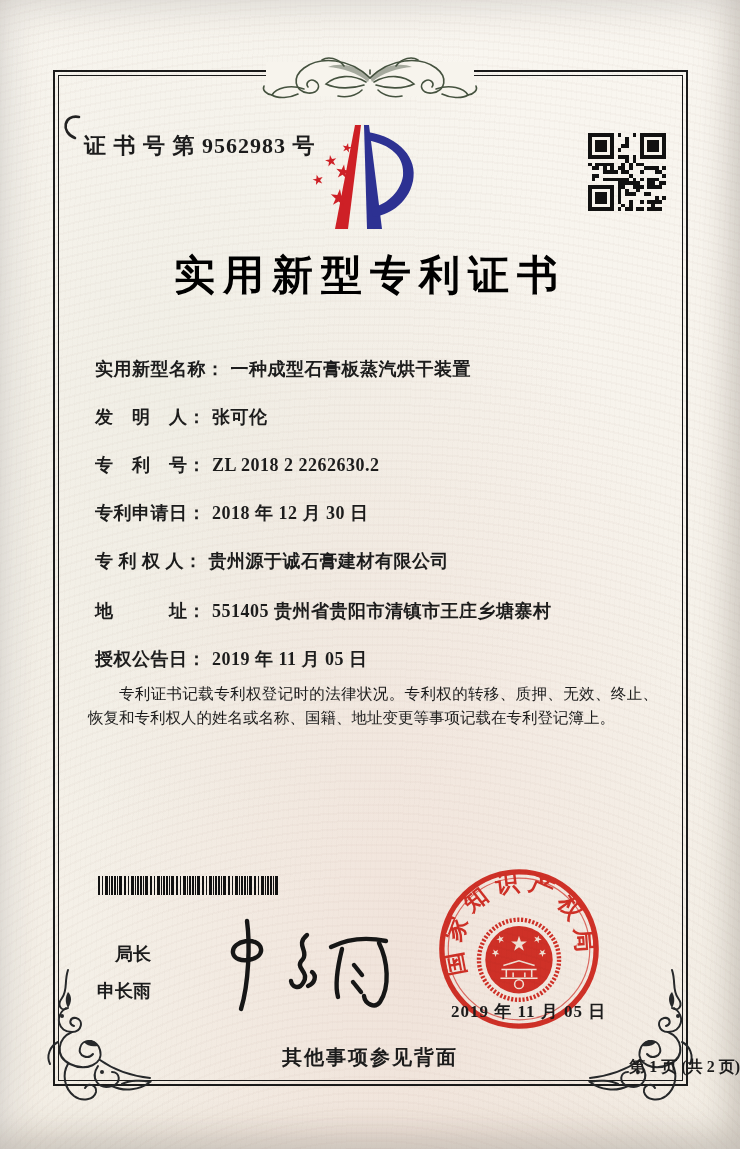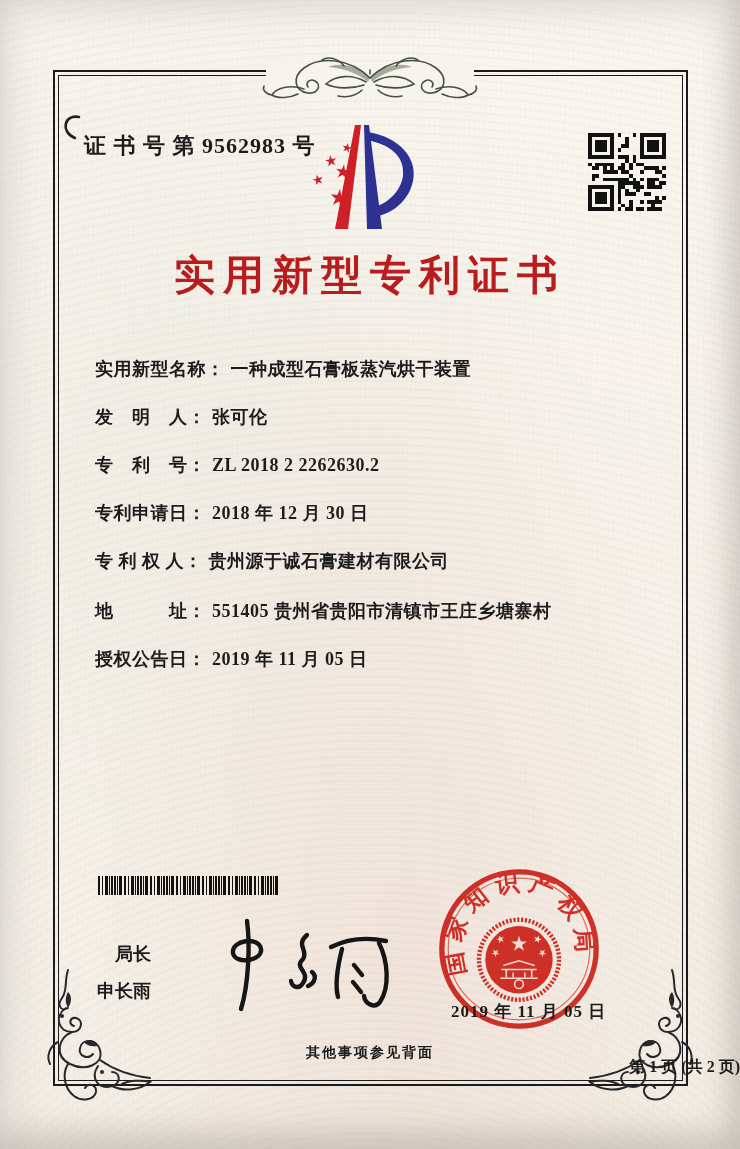--- a/index.html
+++ b/index.html
@@ -48,21 +48,21 @@
     position:absolute; left:84px; top:131px;
     font-size:22px; font-weight:600; letter-spacing:1px;
   }
   .pen-mark{position:absolute; left:58px; top:113px; width:26px; height:28px;}
   .logo{position:absolute; left:298px; top:119px; width:130px; height:116px;}
   .qr{position:absolute; left:588px; top:131px; width:78px; height:82px;}
   .qr svg{width:100%;height:100%;shape-rendering:crispEdges;}
   .title{
     position:absolute; left:0; right:0; top:248px;
     text-align:center; font-size:41px; font-weight:700;
-    letter-spacing:8px; color:#b91c1c;
+    letter-spacing:8px; color:#000000;
   }
   .fields{position:absolute; left:0; top:0;}
   .field-row{
     position:absolute; left:95px; width:575px;
     font-size:18px; font-weight:700; letter-spacing:0.5px;
     white-space:nowrap;
   }
   .field-row .flabel{display:inline-block;}
   .field-row .fvalue{margin-left:6px;}
   .grant-no{position:absolute; left:290px; top:0;}
@@ -80,21 +80,21 @@
   .seal-date{
     position:absolute; left:451px; top:1000px;
     font-size:17px; font-weight:600; letter-spacing:1px; z-index:3;
   }
   .page-note{
     position:absolute; left:0; right:0; top:1057px;
     text-align:right; font-size:16px; font-weight:600;
   }
   .back-note{
     position:absolute; left:0; right:0; top:1044px;
-    text-align:center; font-size:14px; font-weight:600; letter-spacing:2px;
+    text-align:center; font-size:20px; font-weight:600; letter-spacing:2px;
   }
   svg text{font-family:"Liberation Serif","DejaVu Serif",serif;}
 </style>
 </head>
 <body>
 
 <div class="paper"></div>
 
 <div class="frame">
   <div class="frame-inner"></div>
@@ -332,20 +332,21 @@
   </div>
   <div class="field-row" style="top:599px">
     <span class="flabel">地　　　址：</span><span class="fvalue">551405 贵州省贵阳市清镇市王庄乡塘寨村</span>
   </div>
   <div class="field-row" style="top:647px">
     <span class="flabel">授权公告日：</span><span class="fvalue">2019 年 11 月 05 日</span>
   </div>
 </div>
 
 <div class="paragraphs">
+  <p>专利证书记载专利权登记时的法律状况。专利权的转移、质押、无效、终止、恢复和专利权人的姓名或名称、国籍、地址变更等事项记载在专利登记簿上。</p>
 </div>
 
 <div class="barcode">
   <svg id="barcode" viewBox="0 0 184 19" preserveAspectRatio="none" fill="#111">
       <rect x="1" y="0" width="2" height="19"></rect>
       <rect x="5" y="0" width="1" height="19"></rect>
       <rect x="8" y="0" width="3" height="19"></rect>
       <rect x="12" y="0" width="1" height="19"></rect>
       <rect x="14" y="0" width="2" height="19"></rect>
       <rect x="17" y="0" width="2" height="19"></rect>

